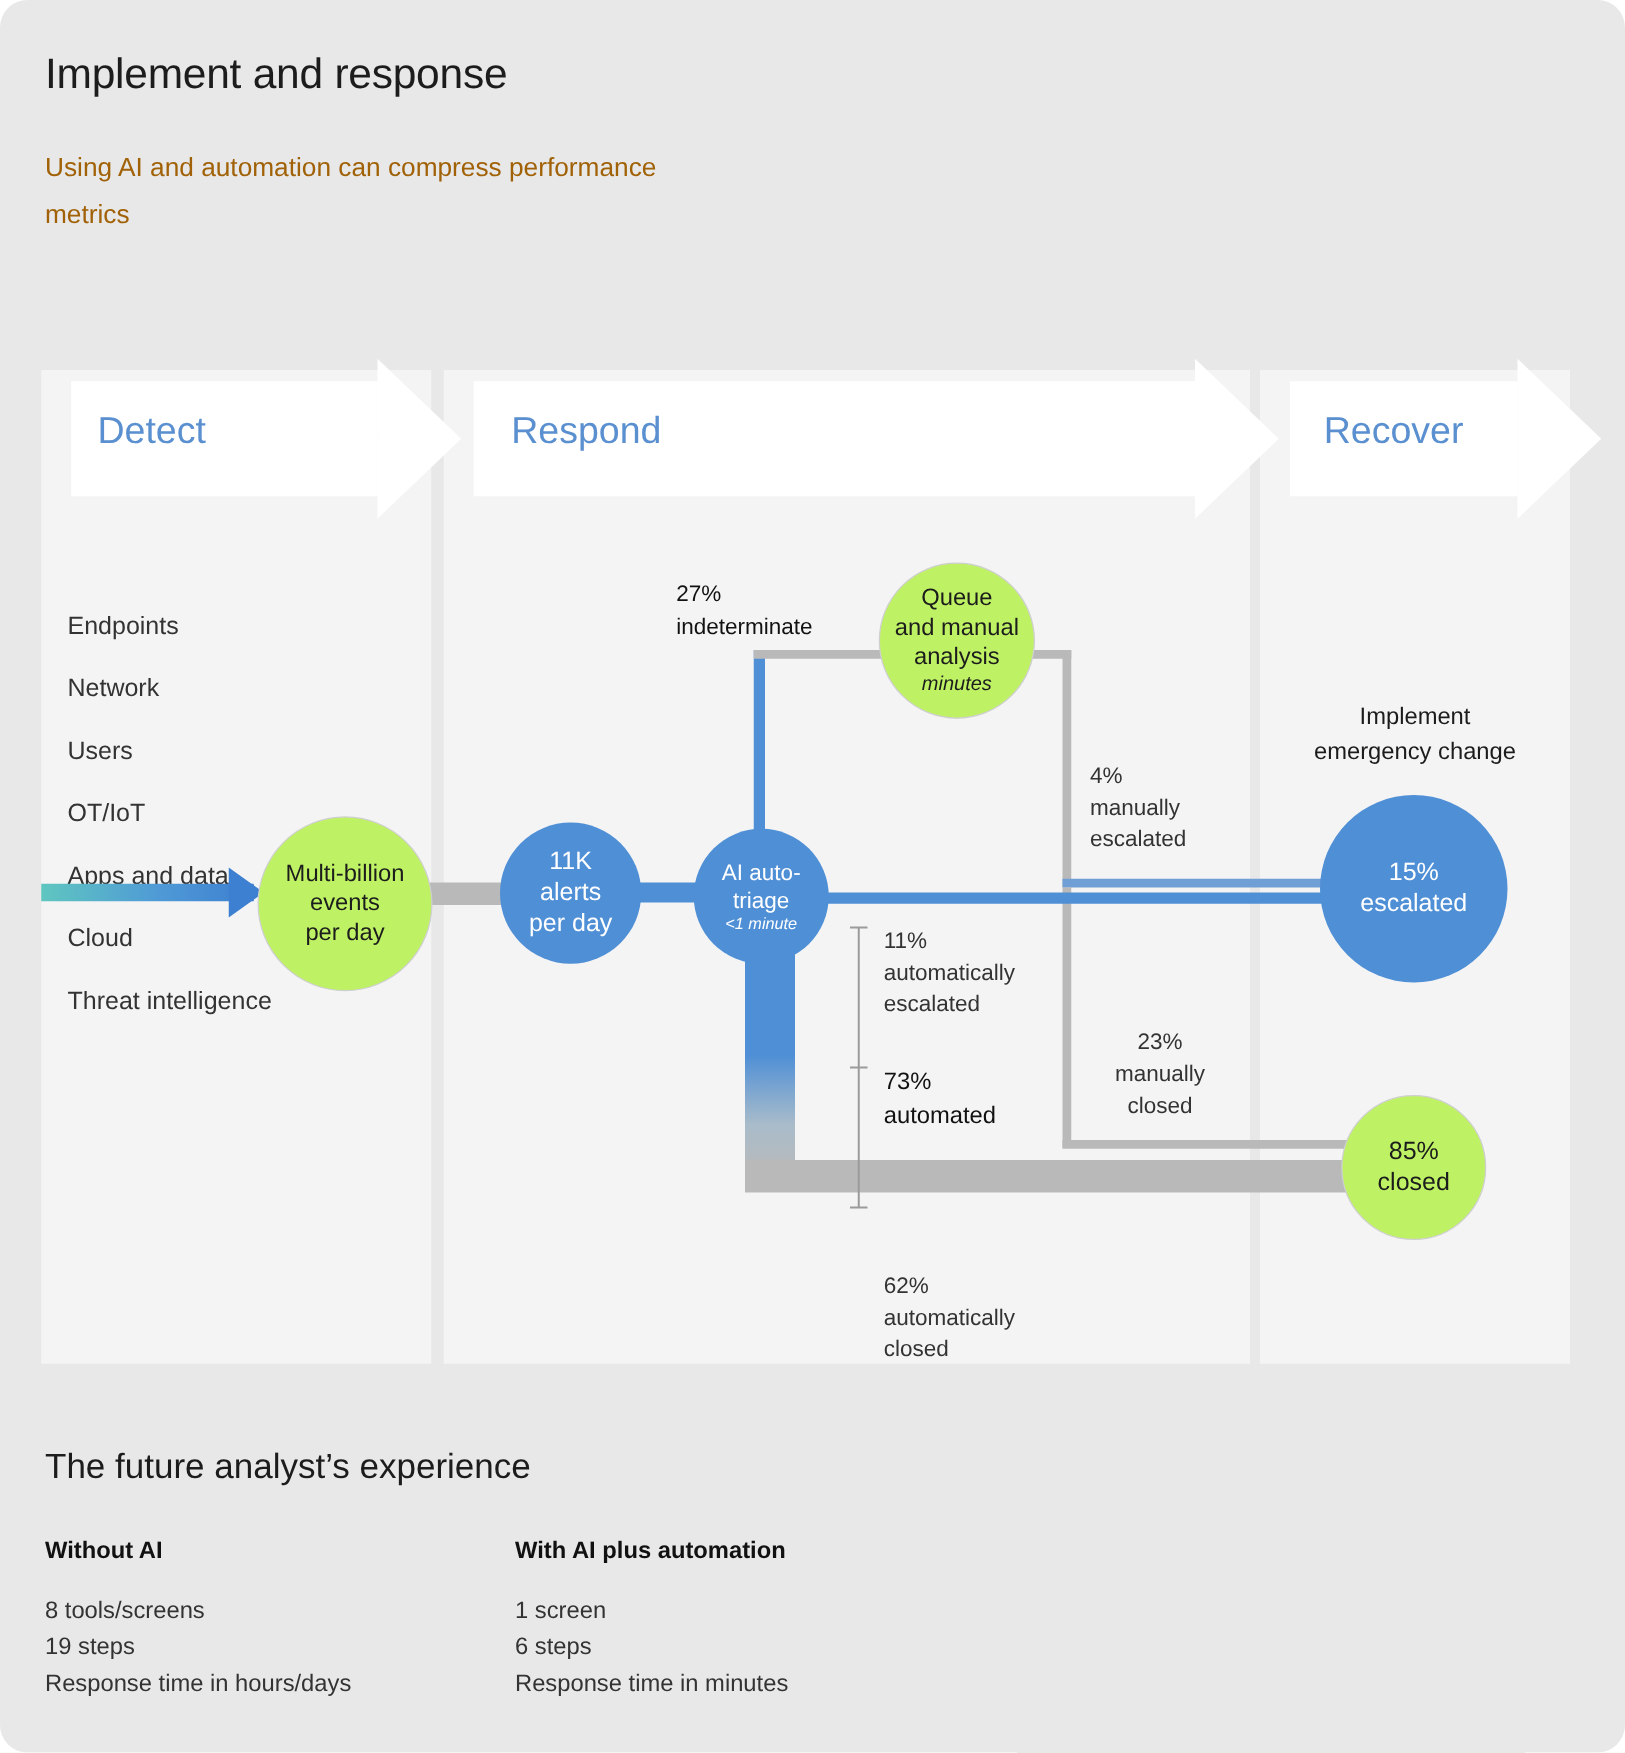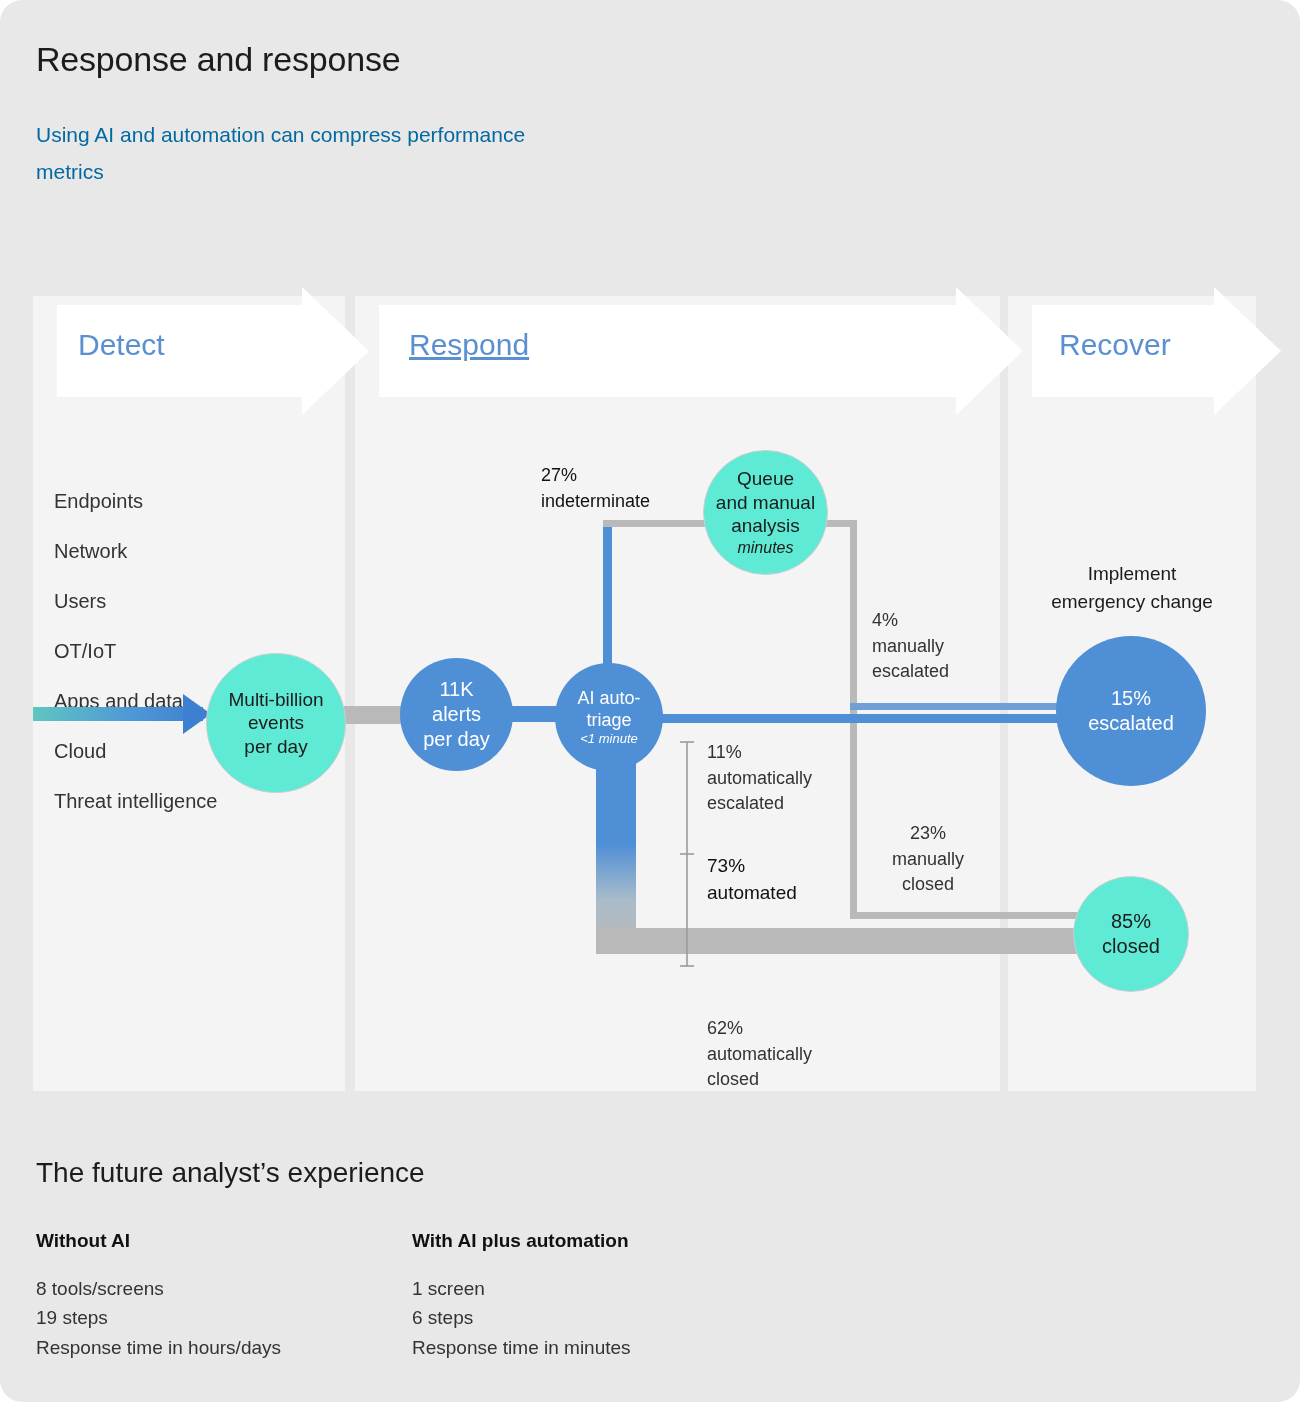--- a/index.html
+++ b/index.html
@@ -6,21 +6,21 @@
   body{font-family:"Liberation Sans","DejaVu Sans",sans-serif;}
   #card{
     position:relative;width:1300px;height:1402px;
     background:#e8e8e8;border-radius:22px;overflow:hidden;
     box-sizing:border-box;
   }
   .abs{position:absolute;}
 
   
   #title{left:36px;top:40px;font-size:34px;color:#1c1c1c;font-weight:400;letter-spacing:-0.2px;}
-  #subtitle{left:36px;top:117px;font-size:21px;color:#0369a1;line-height:1.75;max-width:560px;font-weight:400;}
+  #subtitle{left:36px;top:117px;font-size:21px;color:#a16207;line-height:1.75;max-width:560px;font-weight:400;}
 
   
   .panel{background:#f4f4f4;}
   #panel-detect{left:33px;top:296px;width:312px;height:795px;}
   #panel-respond{left:355px;top:296px;width:645px;height:795px;}
   #panel-recover{left:1008px;top:296px;width:248px;height:795px;}
 
   
   .banner{height:92px;margin-left:24px;}
   .banner .body{position:absolute;left:0;top:0;height:92px;background:#ffffff;}
@@ -29,38 +29,38 @@
   .banner .lbl{position:absolute;top:23px;font-size:30px;color:#5a8fd0;font-weight:400;}
 
   #banner-detect{left:33px;top:305px;width:312px;}
   #banner-detect .body{width:245px;}
   #banner-detect .head{left:245px;border-left:67px solid #ffffff;}
   #banner-detect .lbl{left:21px;}
 
   #banner-respond{left:355px;top:305px;width:645px;}
   #banner-respond .body{width:577px;}
   #banner-respond .head{left:577px;border-left:67px solid #ffffff;}
-  #banner-respond .lbl{left:30px;text-decoration:underline;}
+  #banner-respond .lbl{left:30px;}
 
   #banner-recover{left:1008px;top:305px;width:248px;}
   #banner-recover .body{width:182px;}
   #banner-recover .head{left:182px;border-left:67px solid #ffffff;}
   #banner-recover .lbl{left:27px;}
 
   
   #sources{left:54px;top:487px;width:250px;}
   #sources .src{font-size:20px;color:#333;line-height:1.45;margin-bottom:21px;}
 
   
   #flow{left:0;top:0;width:1300px;height:1402px;pointer-events:none;}
 
   
   .node{position:absolute;border-radius:50%;display:flex;align-items:center;
         justify-content:center;text-align:center;box-sizing:border-box;}
-  .node.white{background:#5eead4;border:1px solid #cfcfcf;color:#1c1c1c;}
+  .node.white{background:#bef264;border:1px solid #cfcfcf;color:#1c1c1c;}
   .node.blue{background:#4f8fd6;color:#ffffff;}
   .node .inner{line-height:1.24;}
   .it{font-style:italic;}
 
   #n-multibillion{left:206px;top:653px;width:140px;height:140px;font-size:19px;font-weight:500;}
   #n-11k{left:400px;top:658px;width:113px;height:113px;font-size:20px;font-weight:500;}
   #n-triage{left:555px;top:663px;width:108px;height:108px;font-size:18px;font-weight:500;}
   #n-queue{left:703px;top:450px;width:125px;height:125px;font-size:19px;font-weight:500;}
   #n-escalated{left:1056px;top:636px;width:150px;height:150px;font-size:20px;font-weight:400;}
   #n-closed{left:1073px;top:876px;width:116px;height:116px;font-size:20px;font-weight:400;}
@@ -84,21 +84,21 @@
   #col-without{left:36px;}
   #col-with{left:412px;}
   .col h4{margin:0 0 22px 0;font-size:19px;font-weight:700;color:#111;}
   .col .li{font-size:19px;color:#333;line-height:1.55;}
 </style>
 </head>
 <body>
 
 <div id="card">
 
-  <div class="abs" id="title">Response and response</div>
+  <div class="abs" id="title">Implement and response</div>
   <div class="abs" id="subtitle">Using AI and automation can compress performance metrics</div>
 
   <div class="abs panel" id="panel-detect"></div>
   <div class="abs panel" id="panel-respond"></div>
   <div class="abs panel" id="panel-recover"></div>
 
   <div class="abs banner" id="banner-detect">
     <div class="body"></div>
     <div class="head"></div>
     <div class="lbl">Detect</div>

